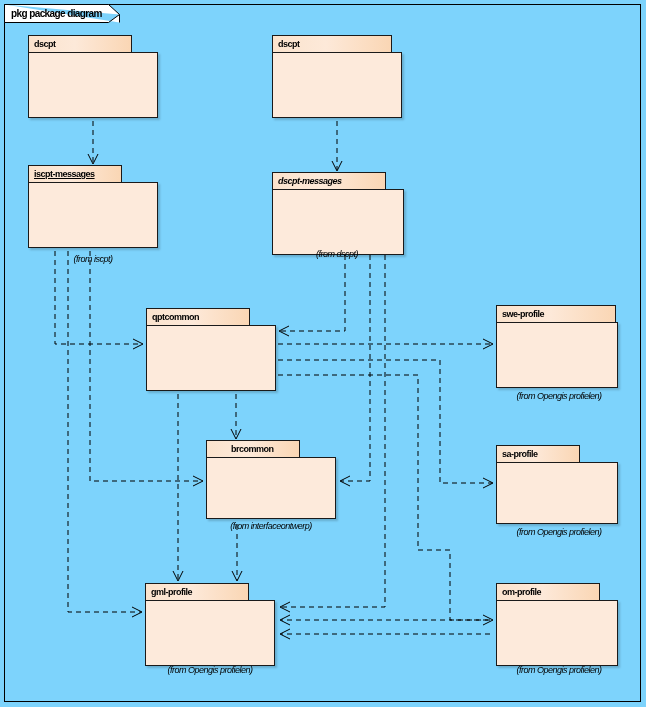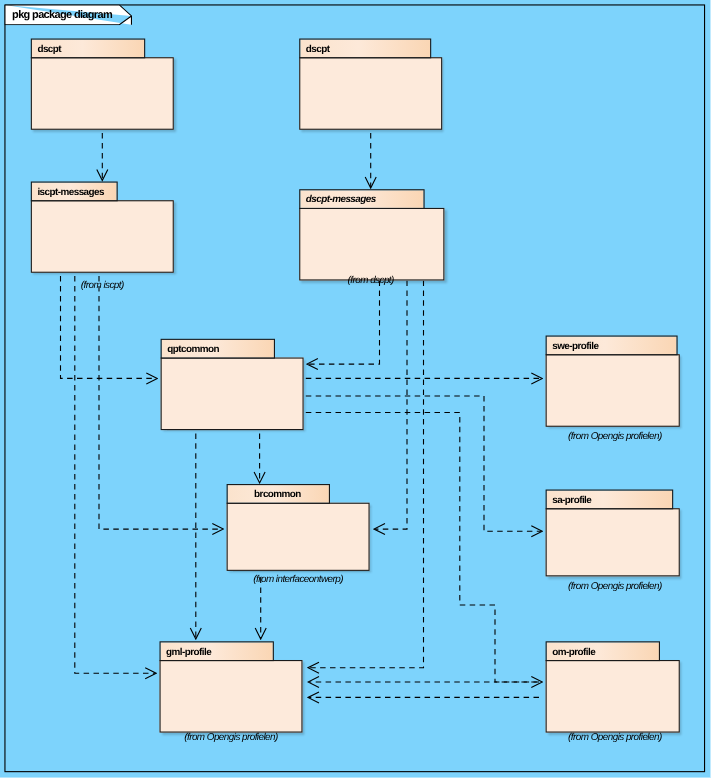--- a/index.html
+++ b/index.html
@@ -156,21 +156,21 @@
     <div class="pkg-tab" style="width:104px;">dscpt</div>
     <div class="pkg-body" style="width:130px;height:66px;"></div>
   </div>
 
   <div class="pkg" style="left:272px;top:35px;">
     <div class="pkg-tab" style="width:120px;">dscpt</div>
     <div class="pkg-body" style="width:130px;height:66px;"></div>
   </div>
 
   <div class="pkg" style="left:28px;top:165px;">
-    <div class="pkg-tab" style="width:79px;">iscpt-messages</div>
+    <div class="pkg-tab" style="width:94px;text-decoration:underline;">iscpt-messages</div>
     <div class="pkg-body" style="width:130px;height:66px;"></div>
   </div>
   <div class="pkg-from" style="left:33px;top:242px;width:120px;margin-top:12px;">(from iscpt)</div>
 
   <div class="pkg" style="left:272px;top:172px;">
     <div class="pkg-tab" style="width:114px;font-style:italic;">dscpt-messages</div>
     <div class="pkg-body" style="width:132px;height:66px;"></div>
   </div>
   <div class="pkg-from" style="left:277px;top:249px;width:120px;">(from dscpt)</div>
 
@@ -185,21 +185,21 @@
   </div>
   <div class="pkg-from" style="left:496px;top:391px;width:126px;">(from Opengis profielen)</div>
 
   <div class="pkg" style="left:206px;top:440px;">
     <div class="pkg-tab" style="width:94px;padding-left:24px;">brcommon</div>
     <div class="pkg-body" style="width:130px;height:62px;"></div>
   </div>
   <div class="pkg-from" style="left:208px;top:521px;width:126px;">(from interfaceontwerp)</div>
 
   <div class="pkg" style="left:496px;top:445px;">
-    <div class="pkg-tab" style="width:116px;">sa-profile</div>
+    <div class="pkg-tab" style="width:84px;">sa-profile</div>
     <div class="pkg-body" style="width:122px;height:62px;"></div>
   </div>
   <div class="pkg-from" style="left:496px;top:527px;width:126px;">(from Opengis profielen)</div>
 
   <div class="pkg" style="left:145px;top:583px;">
     <div class="pkg-tab" style="width:104px;">gml-profile</div>
     <div class="pkg-body" style="width:130px;height:66px;"></div>
   </div>
   <div class="pkg-from" style="left:145px;top:665px;width:130px;">(from Opengis profielen)</div>
 

